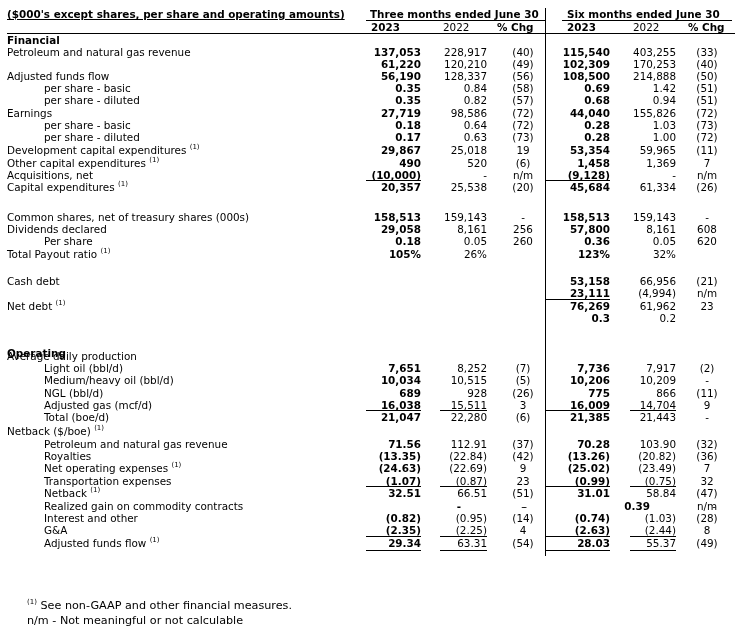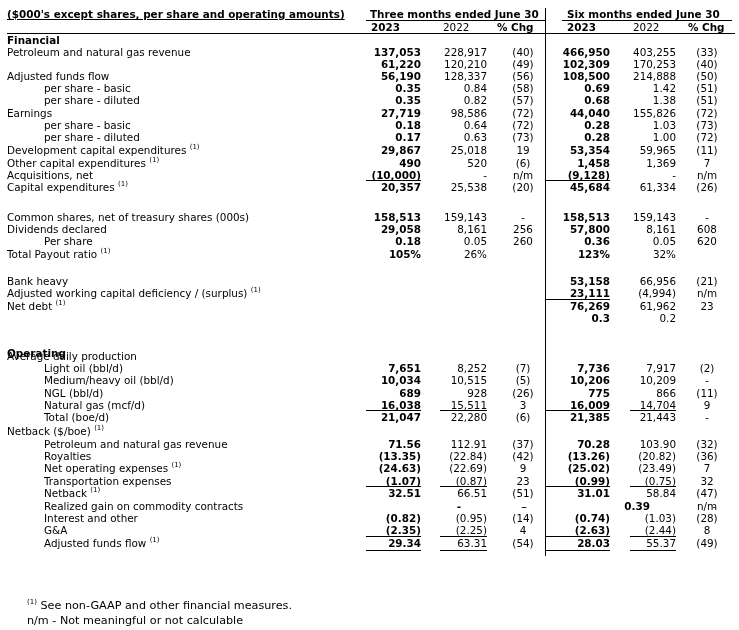--- a/index.html
+++ b/index.html
@@ -47,21 +47,21 @@
 <div class="row" style="top:339px;margin-top:8px;">
   <span class="lbl b">Operating</span>
 </div>
 
 <div id="table-rows">
     <div class="row" style="top: 46px;">
       <span class="lbl"><span>Petroleum and natural gas revenue</span></span>
       <span class="c c1">137,053</span>
       <span class="c c2">228,917</span>
       <span class="c c3">(40)</span>
-      <span class="c c4">466,950</span>
+      <span class="c c4">115,540</span>
       <span class="c c5">403,255</span>
       <span class="c c6">(33)</span>
     </div>
     <div class="row" style="top: 58px;">
       <span class="c c1">61,220</span>
       <span class="c c2">120,210</span>
       <span class="c c3">(49)</span>
       <span class="c c4">102,309</span>
       <span class="c c5">170,253</span>
       <span class="c c6">(40)</span>
@@ -83,21 +83,21 @@
       <span class="c c4">0.69</span>
       <span class="c c5">1.42</span>
       <span class="c c6">(51)</span>
     </div>
     <div class="row" style="top: 94px;">
       <span class="lbl ind"><span>per share - diluted</span></span>
       <span class="c c1">0.35</span>
       <span class="c c2">0.82</span>
       <span class="c c3">(57)</span>
       <span class="c c4">0.68</span>
-      <span class="c c5">1.38</span>
+      <span class="c c5">0.94</span>
       <span class="c c6">(51)</span>
     </div>
     <div class="row" style="top: 107px;">
       <span class="lbl"><span>Earnings</span></span>
       <span class="c c1">27,719</span>
       <span class="c c2">98,586</span>
       <span class="c c3">(72)</span>
       <span class="c c4">44,040</span>
       <span class="c c5">155,826</span>
       <span class="c c6">(72)</span>
@@ -186,30 +186,29 @@
     <div class="row" style="top: 248px;">
       <span class="lbl"><span>Total Payout ratio</span> <sup>(1)</sup></span>
       <span class="c c1">105%</span>
       <span class="c c2">26%</span>
       <span class="c c3"></span>
       <span class="c c4">123%</span>
       <span class="c c5">32%</span>
       <span class="c c6"></span>
     </div>
     <div class="row" style="top: 275px;">
-      <span class="lbl"><span>Bank heavy</span></span>
+      <span class="lbl"><span>Cash debt</span></span>
       <span class="c c1"></span>
       <span class="c c2"></span>
       <span class="c c3"></span>
       <span class="c c4">53,158</span>
       <span class="c c5">66,956</span>
       <span class="c c6">(21)</span>
     </div>
     <div class="row" style="top: 287px;">
-      <span class="lbl"><span>Adjusted working capital deficiency / (surplus)</span> <sup>(1)</sup></span>
       <span class="c c1"></span>
       <span class="c c2"></span>
       <span class="c c3"></span>
       <span class="c c4">23,111</span>
       <span class="c c5">(4,994)</span>
       <span class="c c6">n/m</span>
     </div>
     <div class="row" style="top: 300px;">
       <span class="lbl"><span>Net debt</span> <sup>(1)</sup></span>
       <span class="c c1"></span>
@@ -257,21 +256,21 @@
     <div class="row" style="top: 387px;">
       <span class="lbl ind"><span>NGL (bbl/d)</span></span>
       <span class="c c1">689</span>
       <span class="c c2">928</span>
       <span class="c c3">(26)</span>
       <span class="c c4">775</span>
       <span class="c c5">866</span>
       <span class="c c6">(11)</span>
     </div>
     <div class="row" style="top: 399px;">
-      <span class="lbl ind"><span>Natural gas (mcf/d)</span></span>
+      <span class="lbl ind"><span>Adjusted gas (mcf/d)</span></span>
       <span class="c c1">16,038</span>
       <span class="c c2">15,511</span>
       <span class="c c3">3</span>
       <span class="c c4">16,009</span>
       <span class="c c5">14,704</span>
       <span class="c c6">9</span>
     </div>
     <div class="row" style="top: 411px;">
       <span class="lbl ind"><span>Total (boe/d)</span></span>
       <span class="c c1">21,047</span>

